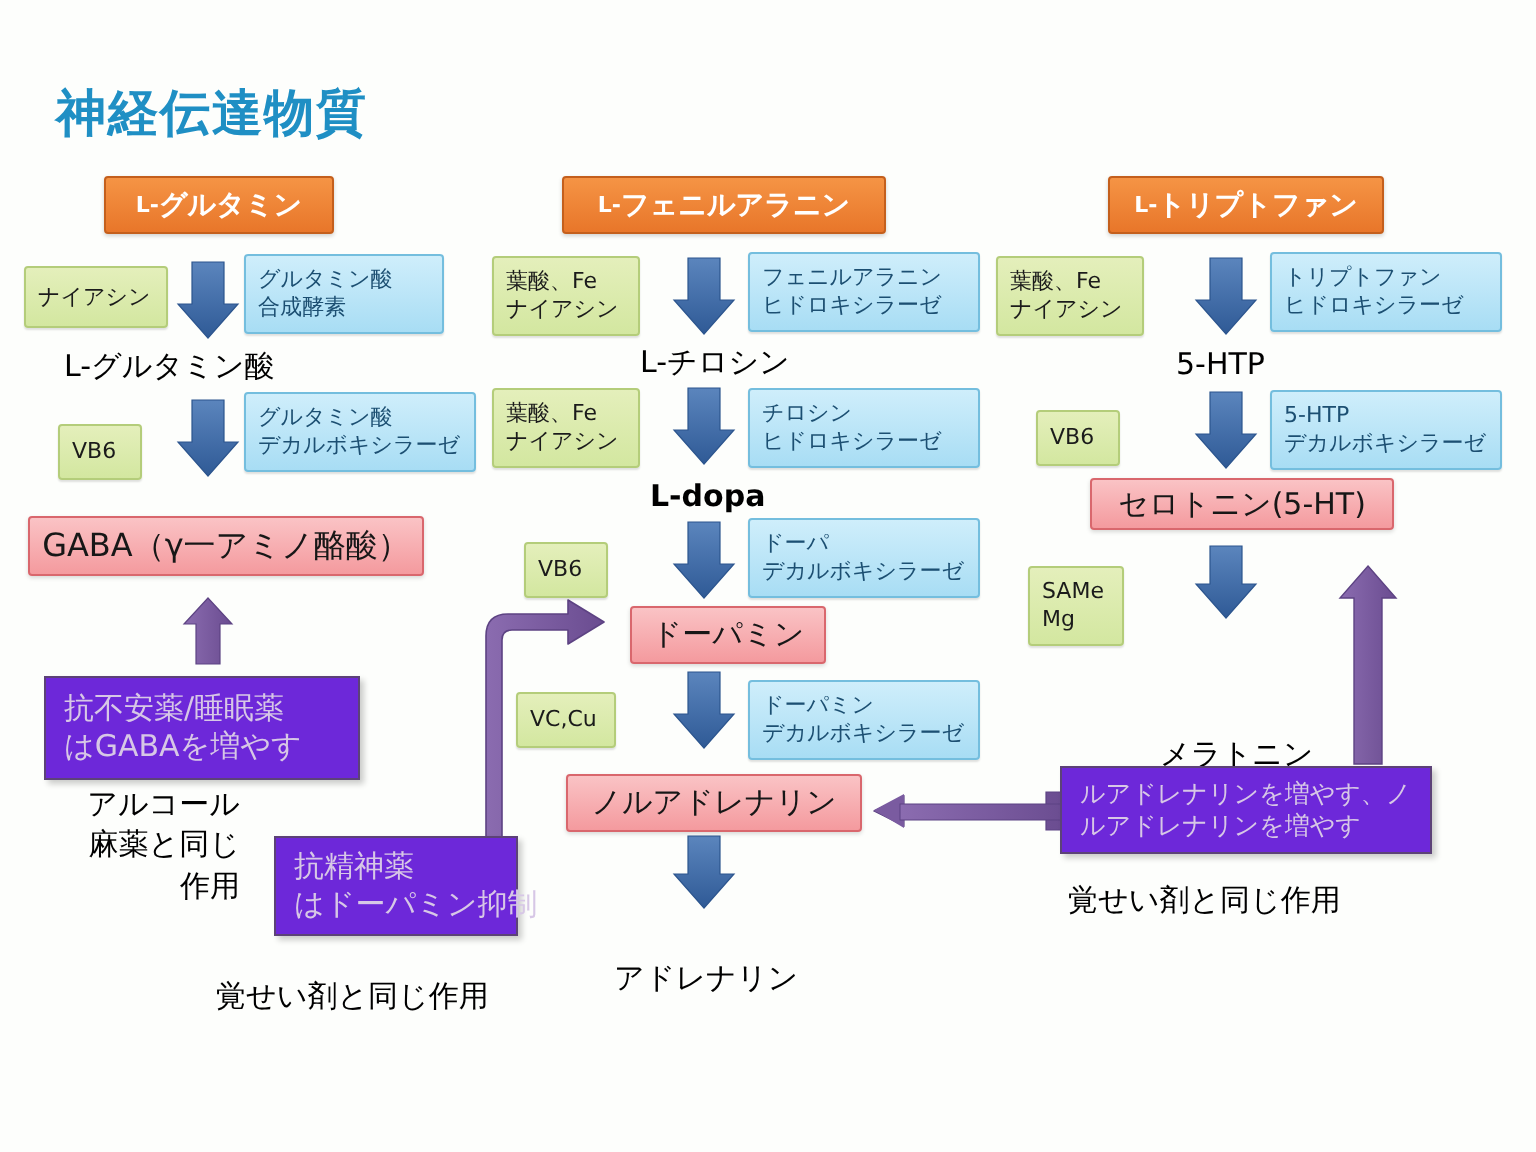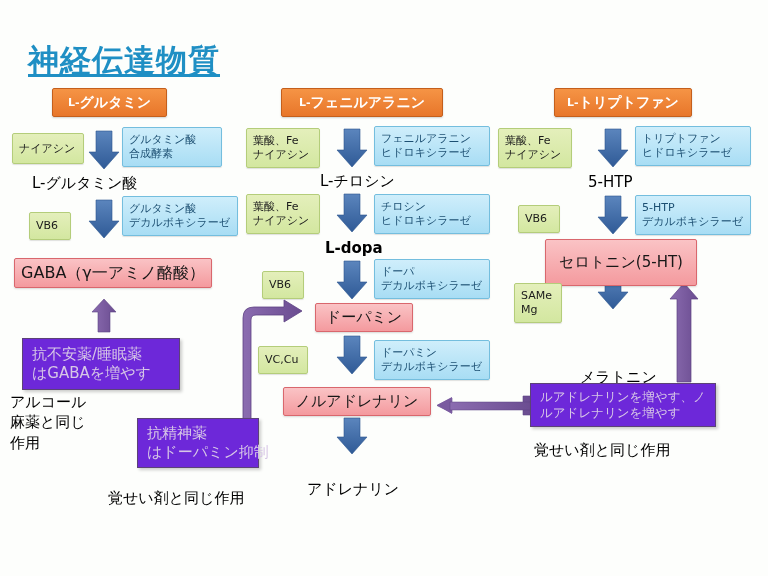--- a/index.html
+++ b/index.html
@@ -9,24 +9,23 @@
     font-family:"DejaVu Sans","Liberation Sans",sans-serif;
     overflow:hidden;
     position:relative;
   }
   #canvas{position:absolute;left:0;top:0;width:768px;height:576px;}
   .node{position:absolute;box-sizing:border-box;}
 
   
   .title{
     color:#1f8fc4;
-    font-size:31px;
+    font-size:25px;
     font-weight:700;
     letter-spacing:1px;
-    text-decoration:underline;
     text-underline-offset:3px;
     white-space:nowrap;
   }
 
   
   .amino{
     background:linear-gradient(180deg,#f59445 0%,#e8762a 100%);
     border:1px solid #c45f1c;
     color:#ffffff;
     font-size:14px;
@@ -205,21 +204,21 @@
     <span>デカルボキシラーゼ</span>
   </div>
 
   <div class="node product" style="left:14px;top:258px;width:198px;height:30px;">GABA（γ一アミノ酪酸）</div>
 
   <div class="node note" style="left:22px;top:338px;width:158px;height:52px;">
     <span>抗不安薬/睡眠薬</span>
     <span>はGABAを増やす</span>
   </div>
 
-  <div class="node plain multi" style="left:10px;top:392px;width:110px;">
+  <div class="node plain multi" style="left:10px;top:392px;width:110px;text-align:right;">
     <div>アルコール</div>
     <div>麻薬と同じ</div>
     <div>作用</div>
   </div>
 
   <div class="node amino" style="left:281px;top:88px;width:162px;height:29px;">
     <span class="lead">L-</span>
       <span>フェニルアラニン</span>
   </div>
 
@@ -297,21 +296,21 @@
 
   <div class="node cofactor" style="left:518px;top:205px;width:42px;height:28px;">
     <span>VB6</span>
   </div>
 
   <div class="node enzyme" style="left:635px;top:195px;width:116px;height:40px;">
     <span>5-HTP</span>
     <span>デカルボキシラーゼ</span>
   </div>
 
-  <div class="node product sm" style="left:545px;top:239px;width:152px;height:47px;">セロトニン(5-HT)</div>
+  <div class="node product sm" style="left:545px;top:239px;width:152px;height:26px;">セロトニン(5-HT)</div>
 
   <div class="node cofactor" style="left:514px;top:283px;width:48px;height:40px;">
     <span>SAMe</span>
     <span>Mg</span>
   </div>
 
   <div class="node plain" style="left:580px;top:319px;margin-top:48px;">メラトニン</div>
 
   <div class="node note tiny" style="left:530px;top:383px;width:186px;height:44px;">
     <span>ルアドレナリンを増やす、ノ</span>

